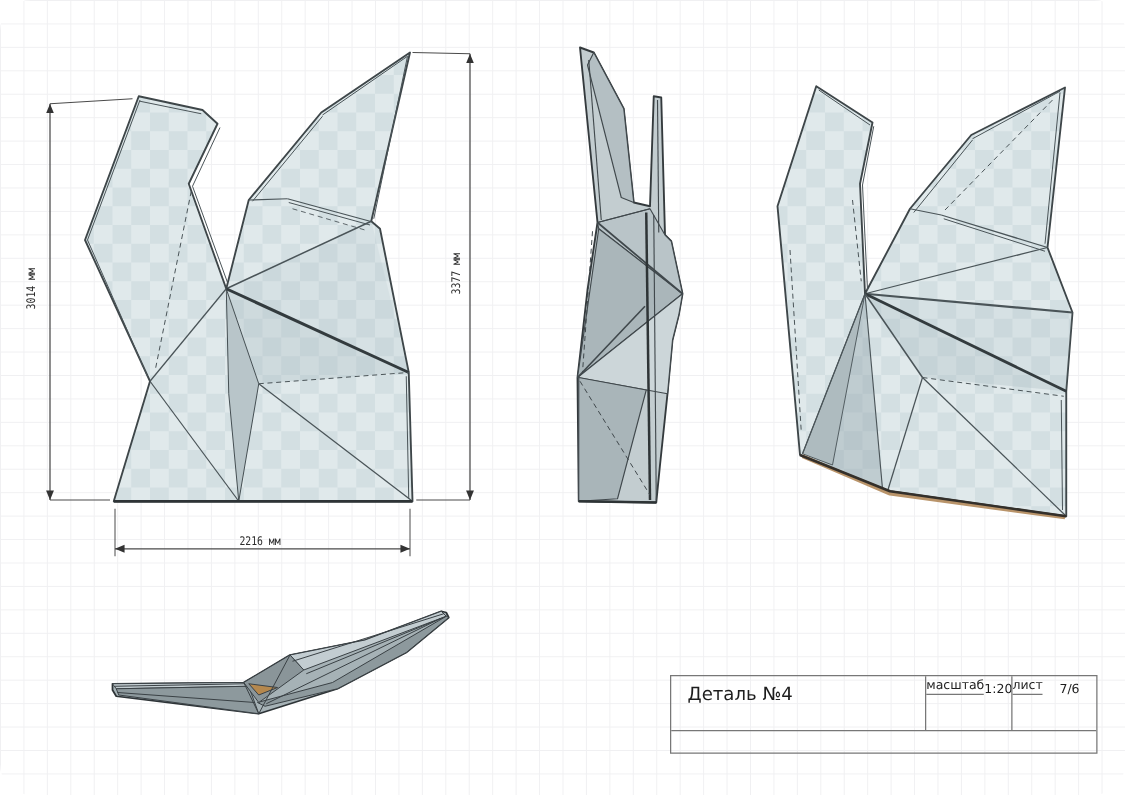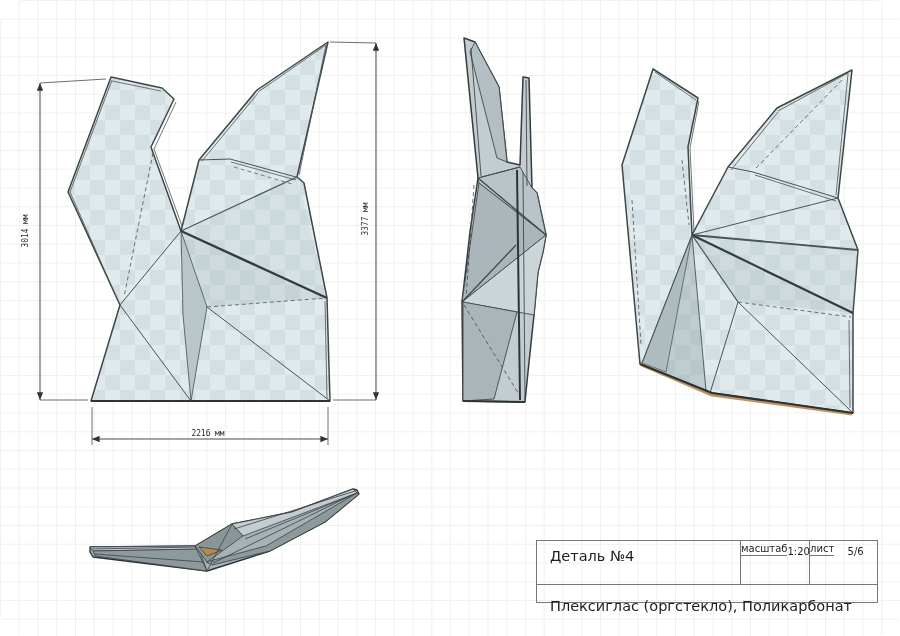--- a/index.html
+++ b/index.html
@@ -156,18 +156,17 @@
 
 <div class="tblock">
   <div class="tb-top">
     <div class="tb-part">Деталь №4</div>
     <div class="tb-col">
       <div class="tb-h">масштаб</div>
       <div class="tb-v">1:20</div>
     </div>
     <div class="tb-col last">
       <div class="tb-h">лист</div>
-      <div class="tb-v">5/6</div>
+      <div class="tb-v">7/6</div>
     </div>
   </div>
-  <div class="tb-bottom">Плексиглас (оргстекло), Поликарбонат</div>
 </div>
 </div>
 
 </body></html>

